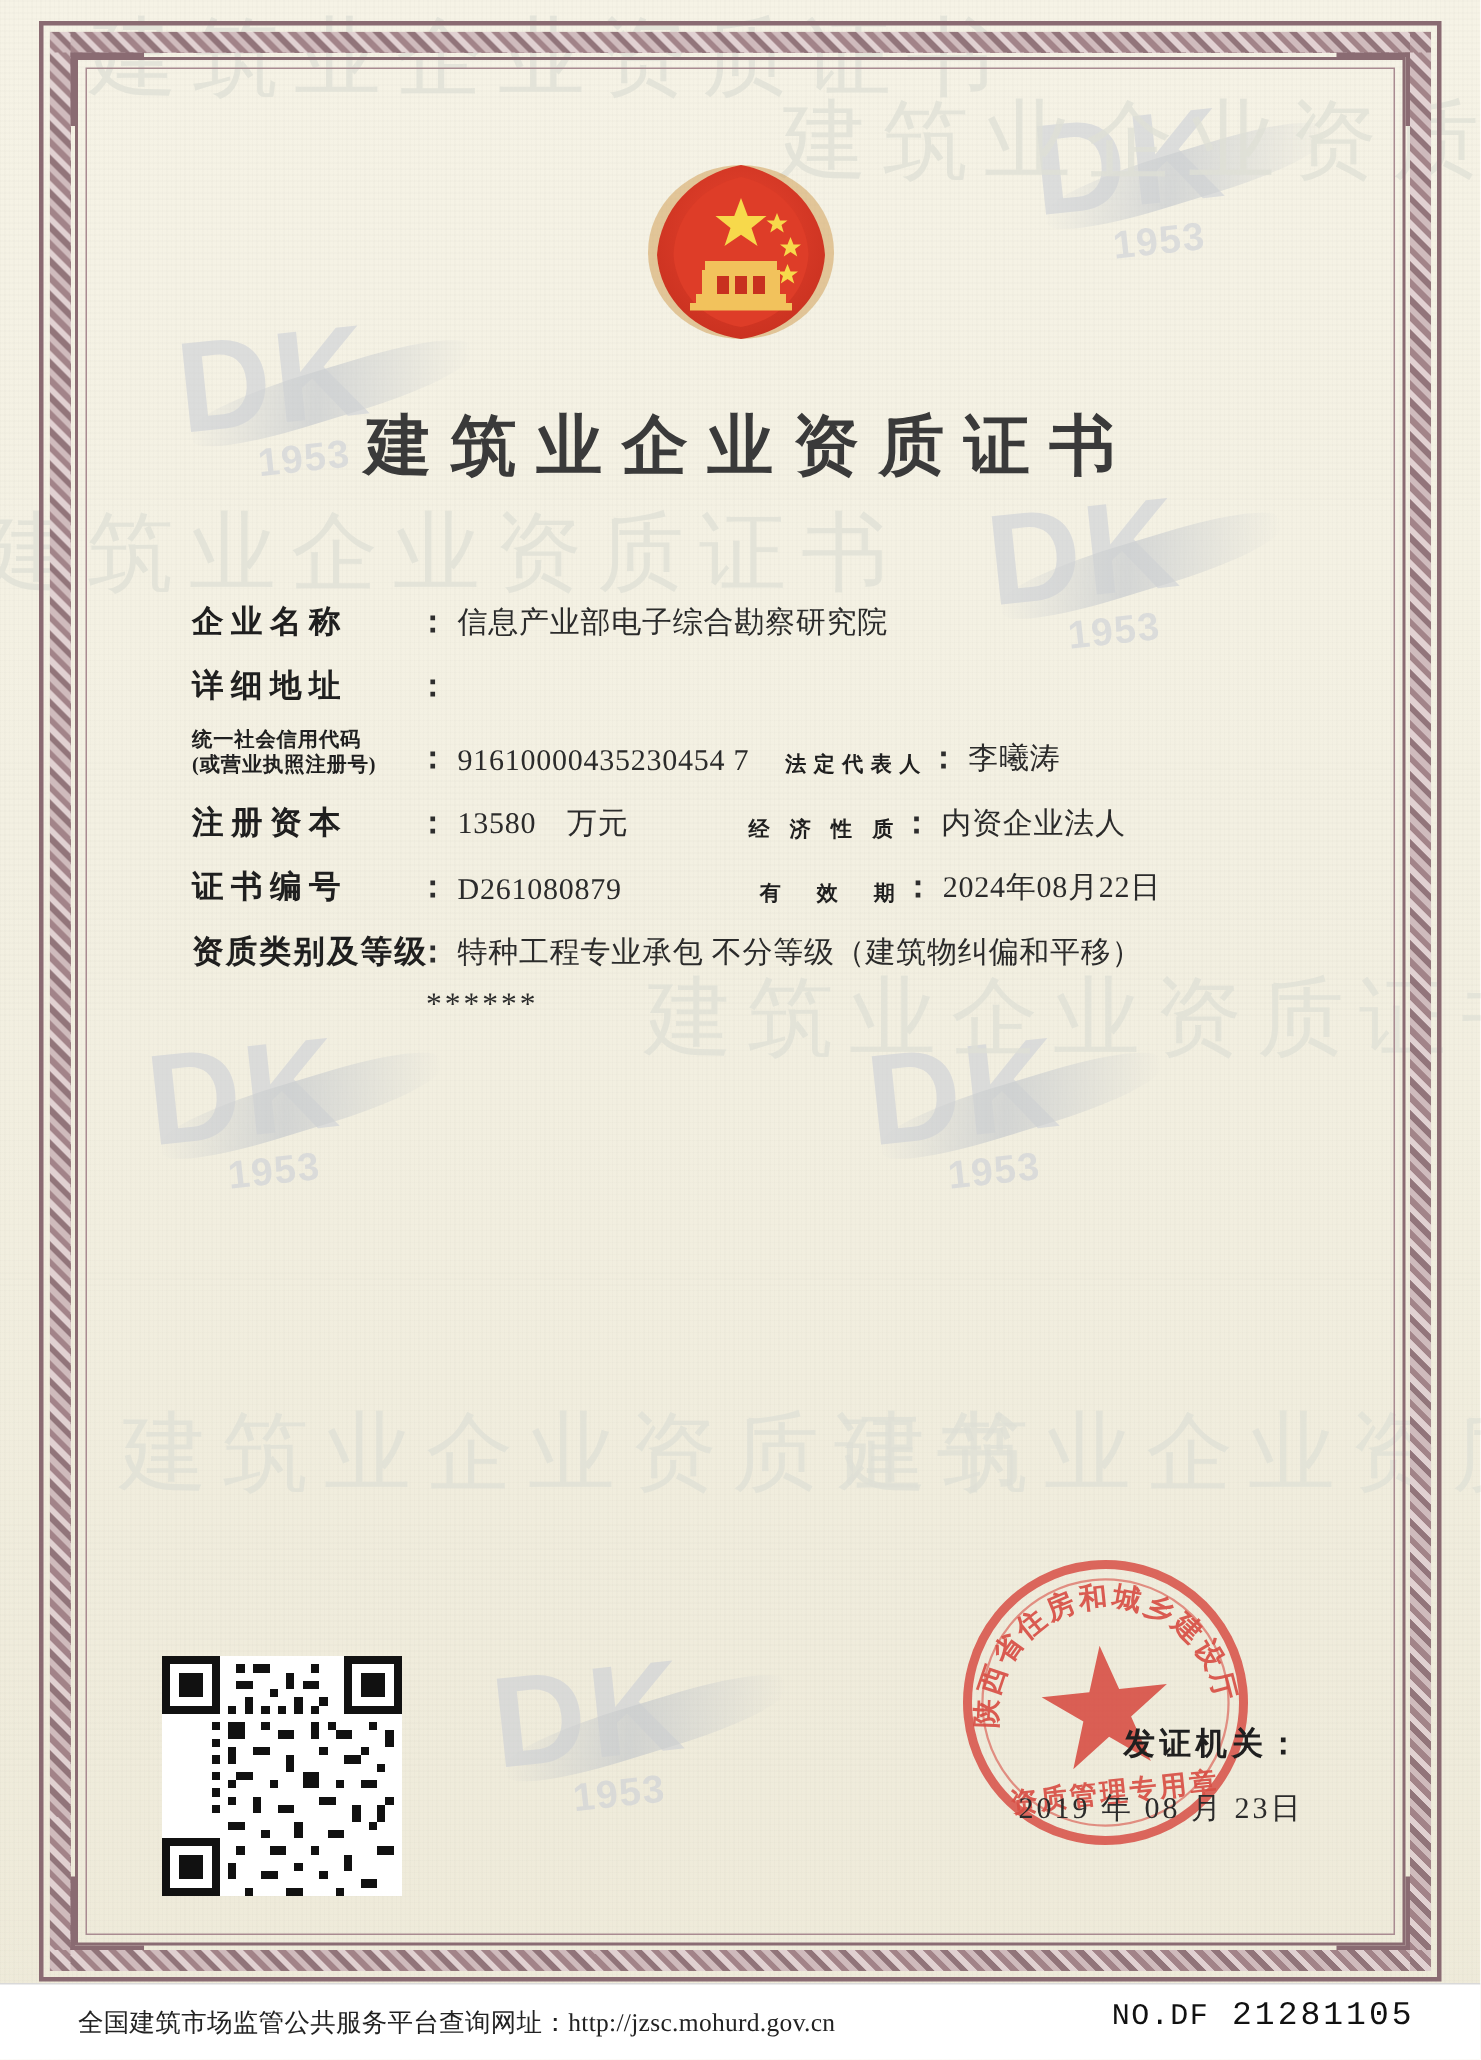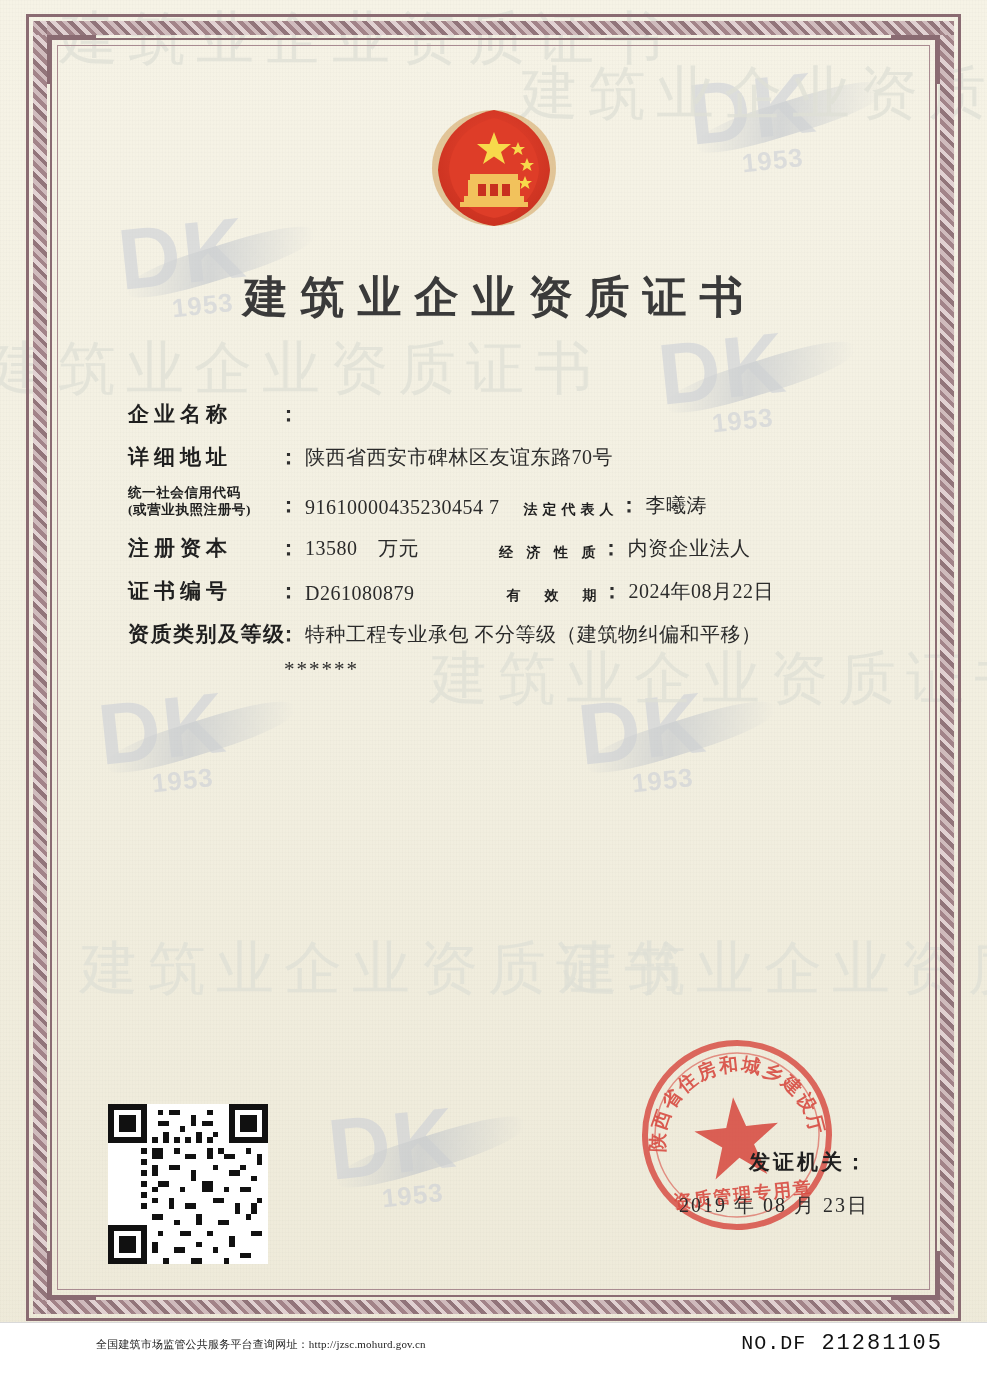--- a/index.html
+++ b/index.html
@@ -191,24 +191,23 @@
   }
 
   
   .bottom{
     position:absolute;left:0;right:0;bottom:0;height:50px;
     background:#ffffff;
     border-top:1px solid #d9d9d9;
   }
   .bottom-left{
     position:absolute;left:52px;top:14px;
-    font-size:11px;color:#222;
+    font-size:17px;color:#222;
     font-family:"Liberation Serif", serif;
     letter-spacing:.2px;
-    margin-left:44px;
   }
   .bottom-right{
     position:absolute;right:44px;top:8px;
     font-size:22px;color:#111;
     font-family:Liberation Mono, monospace;
     letter-spacing:2px;
   }
   .bottom-right .no{font-size:20px;letter-spacing:1px;}
 </style>
 </head>
@@ -295,26 +294,26 @@
     </svg>
   </div>
 
   <div class="title">建筑业企业资质证书</div>
 
   <div class="fields">
 
     <div class="row">
       <span class="lab w1">企业名称</span>
       <span class="colon">：</span>
+      <span class="val">信息产业部电子综合勘察研究院</span>
     </div>
 
     <div class="row">
       <span class="lab w1">详细地址</span>
       <span class="colon">：</span>
-      <span class="val">陕西省西安市碑林区友谊东路70号</span>
     </div>
 
     <div class="row">
       <span class="two-line-label">
         <span>统一社会信用代码</span><br>
         <span>(或营业执照注册号)</span>
       </span>
       <span class="colon">：</span>
       <span class="val num">91610000435230454 7</span>
       <span class="lab2">法定代表人</span>

